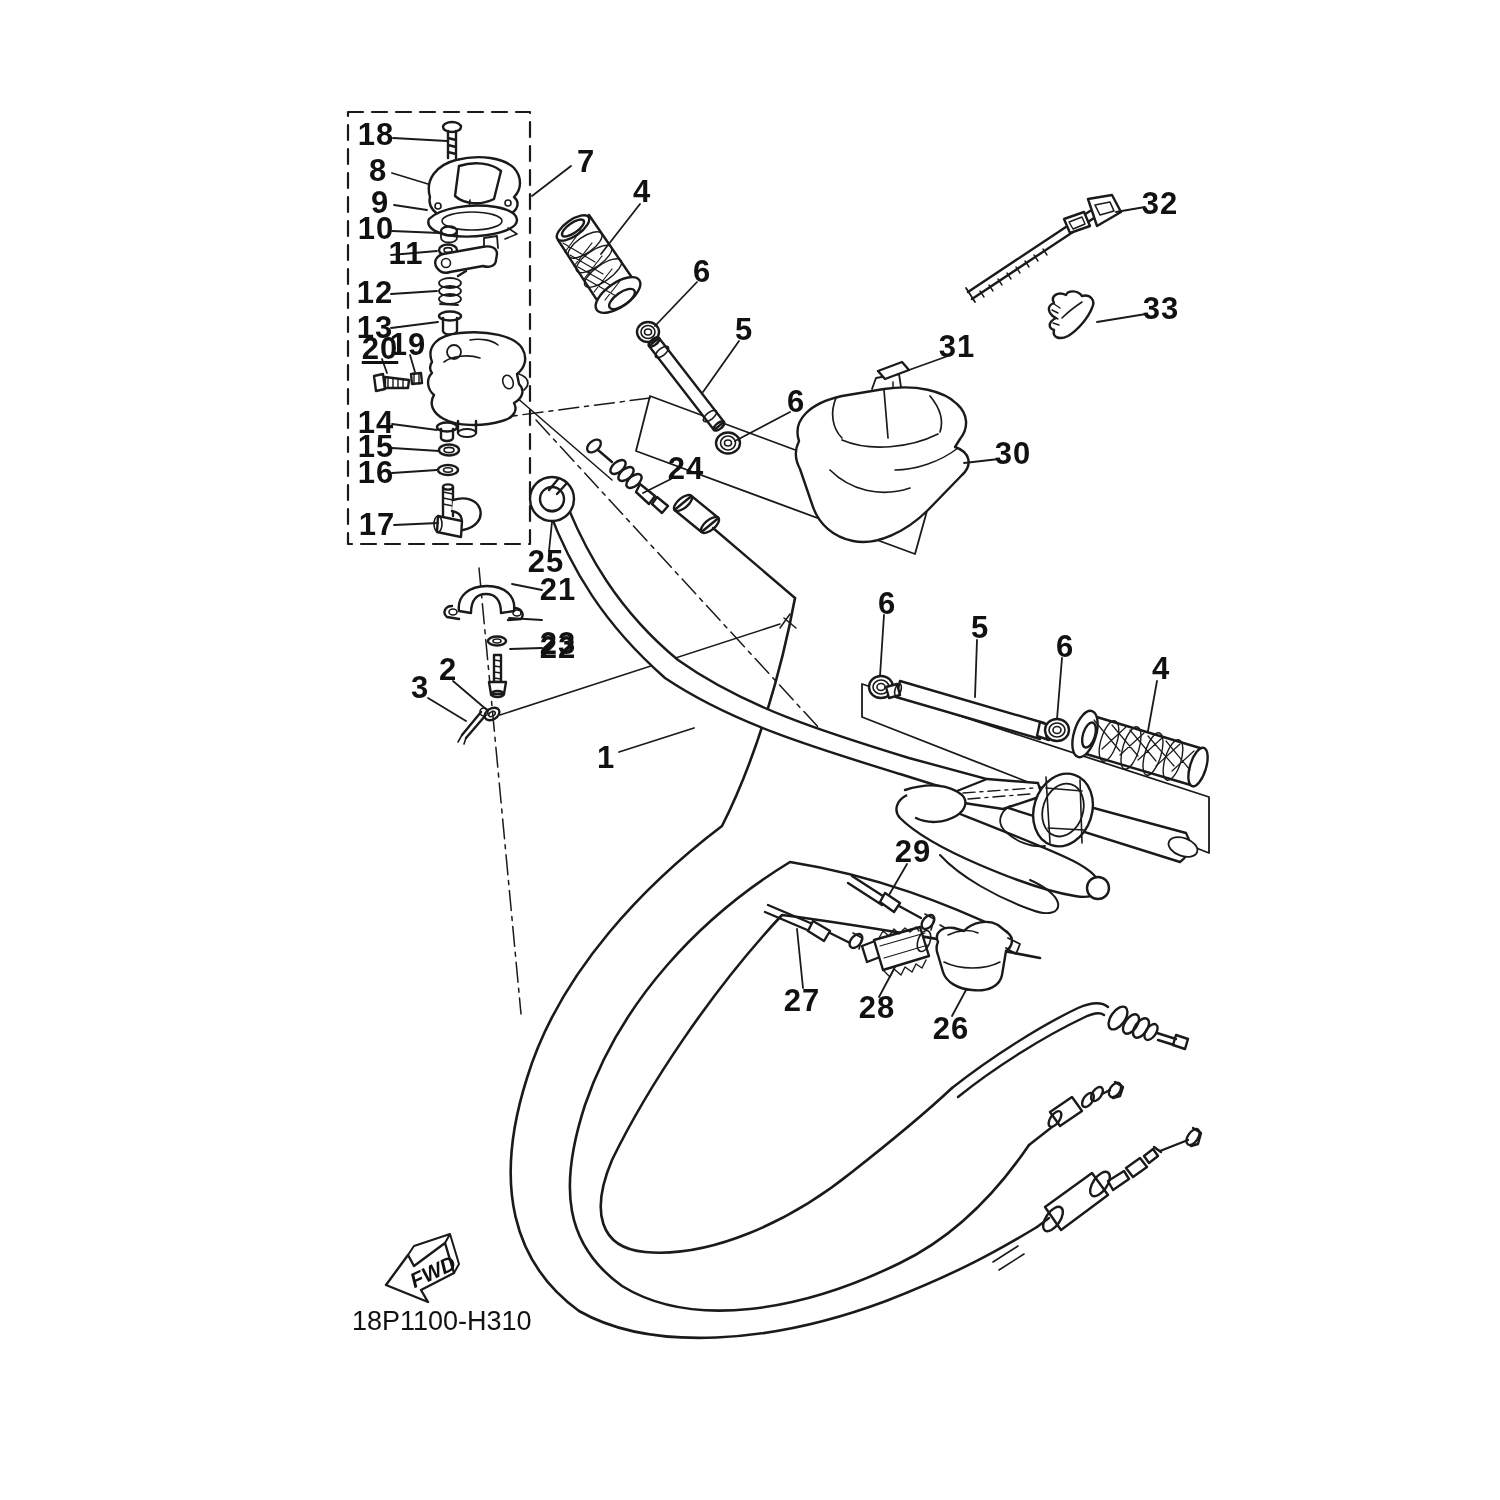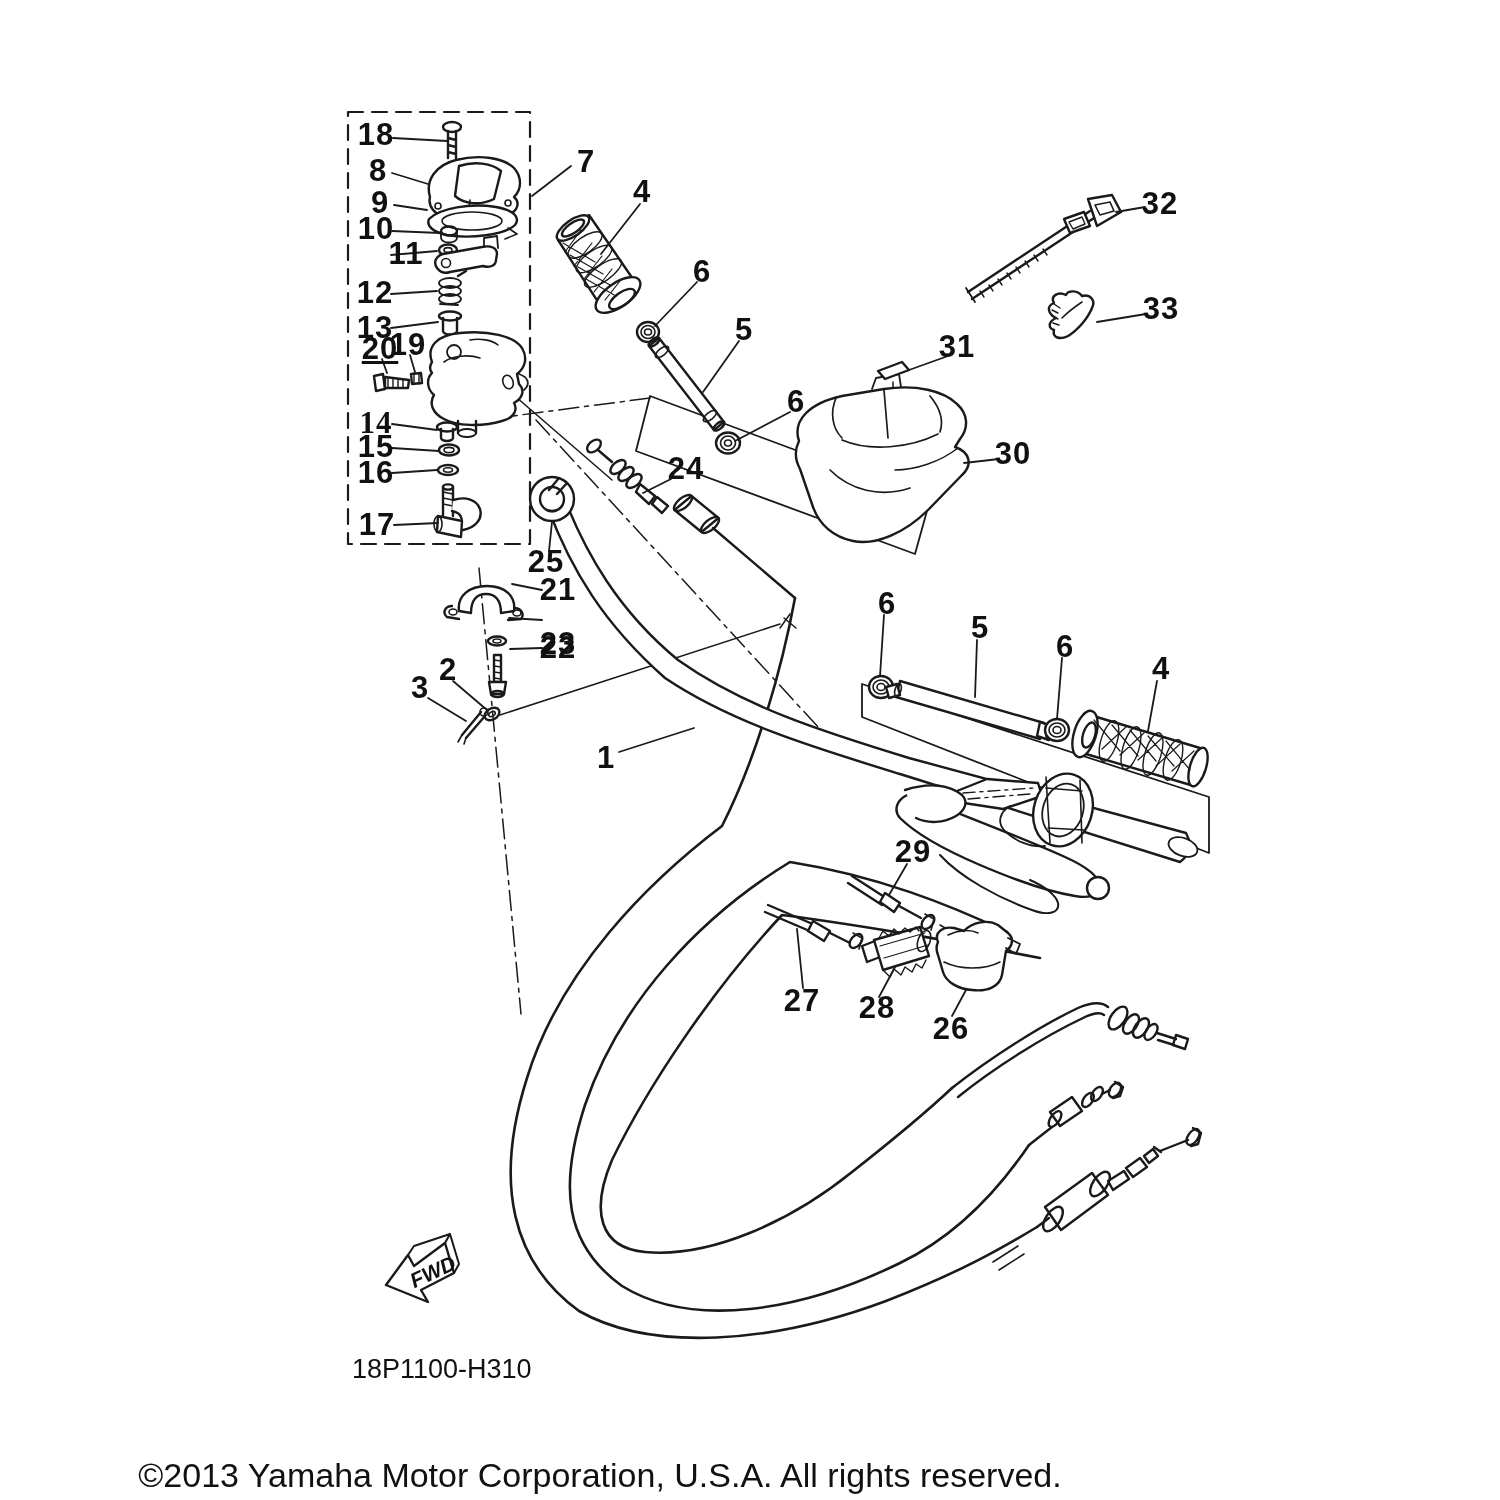--- a/index.html
+++ b/index.html
@@ -2,21 +2,21 @@
 <html><head>
 <meta charset="utf-8">
 <style>
   html,body{margin:0;padding:0;}
   body{width:1500px;height:1500px;position:relative;background:#ffffff;overflow:hidden;
        font-family:"Liberation Sans", sans-serif;color:#111;}
   #stage{position:absolute;left:0;top:0;width:1200px;height:1500px;}
   #art{position:absolute;left:0;top:0;}
   .callout{position:absolute;transform:translate(-50%,-50%);font-size:31px;font-weight:600;
            color:#111;letter-spacing:1px;white-space:nowrap;}
-  .code-label{position:absolute;left:352px;top:1306px;font-size:27px;color:#111;margin-top:48px;}
+  .code-label{position:absolute;left:352px;top:1306px;font-size:27px;color:#111;}
   .copyright{position:absolute;left:0;top:1456px;width:100%;text-align:center;
              font-size:34px;color:#111;}
   .fwd-label{position:absolute;left:433px;top:1272px;transform:translate(-50%,-50%) rotate(-25deg);
              font-size:21px;font-weight:bold;font-style:italic;color:#111;}
 </style>
 </head>
 <body>
 
 <div id="stage">
 
@@ -387,21 +387,21 @@
 <div id="callout-layer">
       <div class="callout" style="left: 376px; top: 135px;">18</div>
       <div class="callout" style="left: 378px; top: 171px;">8</div>
       <div class="callout" style="left: 380px; top: 203px;">9</div>
       <div class="callout" style="left: 376px; top: 229px;">10</div>
       <div class="callout" style="left: 375px; top: 254px; margin-left: 31px;">11</div>
       <div class="callout" style="left: 375px; top: 293px;">12</div>
       <div class="callout" style="left: 375px; top: 328px;">13</div>
       <div class="callout" style="left: 380px; top: 349px; text-decoration: underline;">20</div>
       <div class="callout" style="left: 408px; top: 345px;">19</div>
-      <div class="callout" style="left: 376px; top: 423px; font-family: Liberation Serif, serif;">14</div>
+      <div class="callout" style="left: 376px; top: 423px;">14</div>
       <div class="callout" style="left: 376px; top: 447px;">15</div>
       <div class="callout" style="left: 376px; top: 473px;">16</div>
       <div class="callout" style="left: 377px; top: 525px;">17</div>
       <div class="callout" style="left: 586px; top: 162px;">7</div>
       <div class="callout" style="left: 642px; top: 192px;">4</div>
       <div class="callout" style="left: 702px; top: 272px;">6</div>
       <div class="callout" style="left: 744px; top: 330px;">5</div>
       <div class="callout" style="left: 796px; top: 402px;">6</div>
       <div class="callout" style="left: 686px; top: 469px;">24</div>
       <div class="callout" style="left: 546px; top: 562px;">25</div>
@@ -420,15 +420,14 @@
       <div class="callout" style="left: 1065px; top: 647px;">6</div>
       <div class="callout" style="left: 1161px; top: 669px;">4</div>
       <div class="callout" style="left: 913px; top: 852px;">29</div>
       <div class="callout" style="left: 802px; top: 1001px;">27</div>
       <div class="callout" style="left: 877px; top: 1008px;">28</div>
       <div class="callout" style="left: 951px; top: 1029px;">26</div>
     </div>
 
 <div class="code-label">18P1100-H310</div>
 <div class="fwd-label">FWD</div>
-<div class="copyright">©2013 Yamaha Motor Corporation, U.S.A. All rights reserved.</div>
 
 </div>
 
 </body></html>

